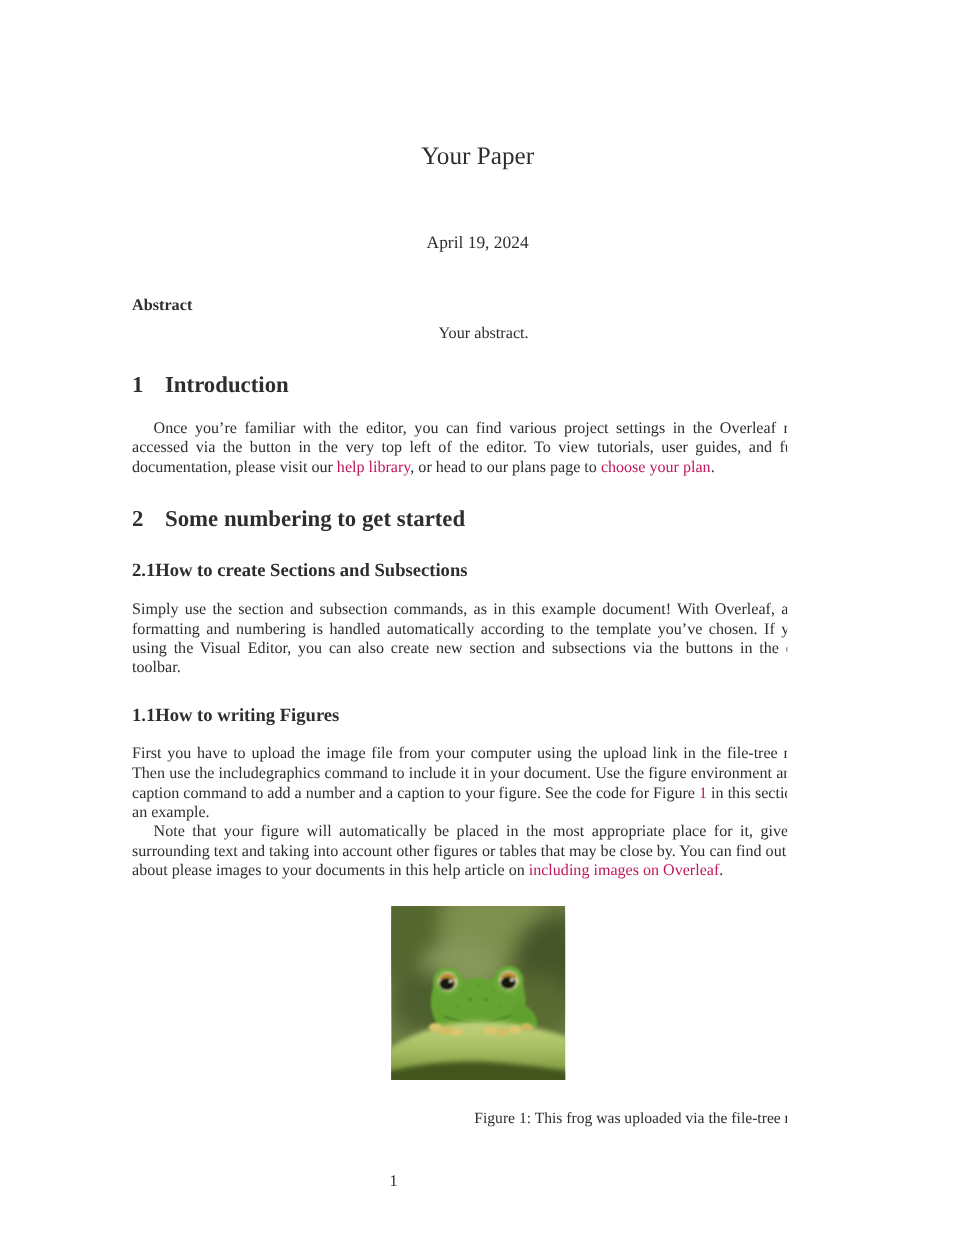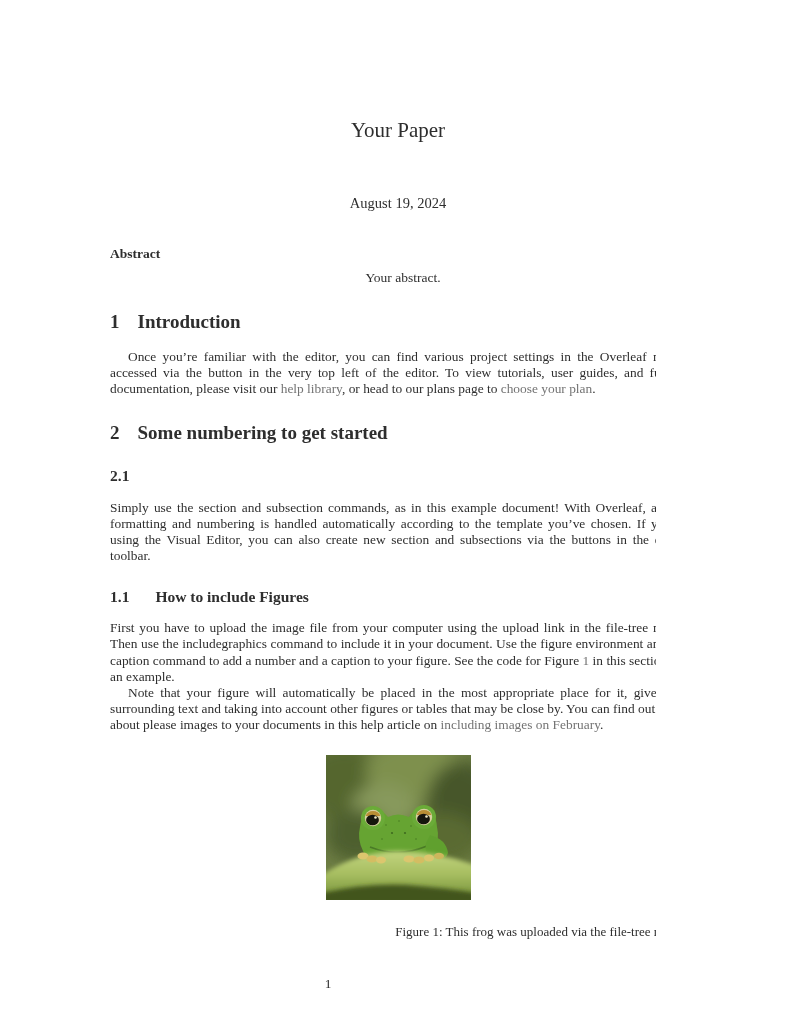--- a/index.html
+++ b/index.html
@@ -57,35 +57,35 @@
     font-weight: bold;
     display: flex;
     gap: 18px;
     line-height: 1.1;
   }
   .subsec-heading {
     margin-top: 23px;
     font-size: 15.5px;
     font-weight: bold;
     display: flex;
-    gap: 26px;
+    gap: 0;
     line-height: 1.1;
   }
   p.body-par {
     margin: 10px 0 0 0;
     font-size: 13.4px;
     line-height: 16.2px;
     text-align: justify;
   }
   p.body-par.noskip {
     margin-top: 0;
     text-indent: 18px;
   }
   a.doclink {
-    color: #737373;
+    color: #be185d;
     text-decoration: none;
     cursor: pointer;
     margin-top: 39px;
   }
   .figure-block {
     margin-top: 21px;
     text-align: center;
   }
   .figure-block svg {
     display: inline-block;
@@ -107,47 +107,48 @@
   }
 </style>
 </head>
 <body>
 
 <div class="page">
   <div class="content">
 
     <h1 class="paper-title">Your Paper</h1>
     <div class="paper-author">You</div>
-    <div class="paper-date">August 19, 2024</div>
+    <div class="paper-date">April 19, 2024</div>
 
     <div class="abstract-heading">Abstract</div>
     <p class="abstract-text">Your abstract.</p>
 
     <h2 class="sec-heading">
       <span>1</span>
       <span>Introduction</span>
     </h2>
     <p class="body-par noskip"><span>Once you’re familiar with the editor, you can find various project settings in the Overleaf menu, accessed via the button in the very top left of the editor. To view tutorials, user guides, and further documentation, please visit our </span><a class="doclink">help library</a><span>, or head to our plans page to </span><a class="doclink">choose your plan</a><span>.</span></p>
 
     <h2 class="sec-heading">
       <span>2</span>
       <span>Some numbering to get started</span>
     </h2>
 
     <h3 class="subsec-heading">
       <span>2.1</span>
+      <span>How to create Sections and Subsections</span>
     </h3>
     <p class="body-par">Simply use the section and subsection commands, as in this example document! With Overleaf, all the formatting and numbering is handled automatically according to the template you’ve chosen. If you’re using the Visual Editor, you can also create new section and subsections via the buttons in the editor toolbar.</p>
 
     <h3 class="subsec-heading">
       <span>1.1</span>
-      <span>How to include Figures</span>
+      <span>How to writing Figures</span>
     </h3>
     <p class="body-par"><span>First you have to upload the image file from your computer using the upload link in the file-tree menu. Then use the includegraphics command to include it in your document. Use the figure environment and the caption command to add a number and a caption to your figure. See the code for Figure </span><a class="doclink">1</a><span> in this section for an example.</span></p>
-    <p class="body-par noskip"><span>Note that your figure will automatically be placed in the most appropriate place for it, given the surrounding text and taking into account other figures or tables that may be close by. You can find out more about please images to your documents in this help article on </span><a class="doclink">including images on February</a><span>.</span></p>
+    <p class="body-par noskip"><span>Note that your figure will automatically be placed in the most appropriate place for it, given the surrounding text and taking into account other figures or tables that may be close by. You can find out more about please images to your documents in this help article on </span><a class="doclink">including images on Overleaf</a><span>.</span></p>
 
     <div class="figure-block">
       <svg width="145" height="145" viewBox="0 0 145 145" role="img" aria-label="frog photo">
         <defs>
           <filter id="bgblur" x="-30%" y="-30%" width="160%" height="160%">
               <feGaussianBlur stdDeviation="8"></feGaussianBlur>
             </filter>
           <filter id="softblur" x="-20%" y="-20%" width="140%" height="140%">
               <feGaussianBlur stdDeviation="2.2"></feGaussianBlur>
             </filter>

